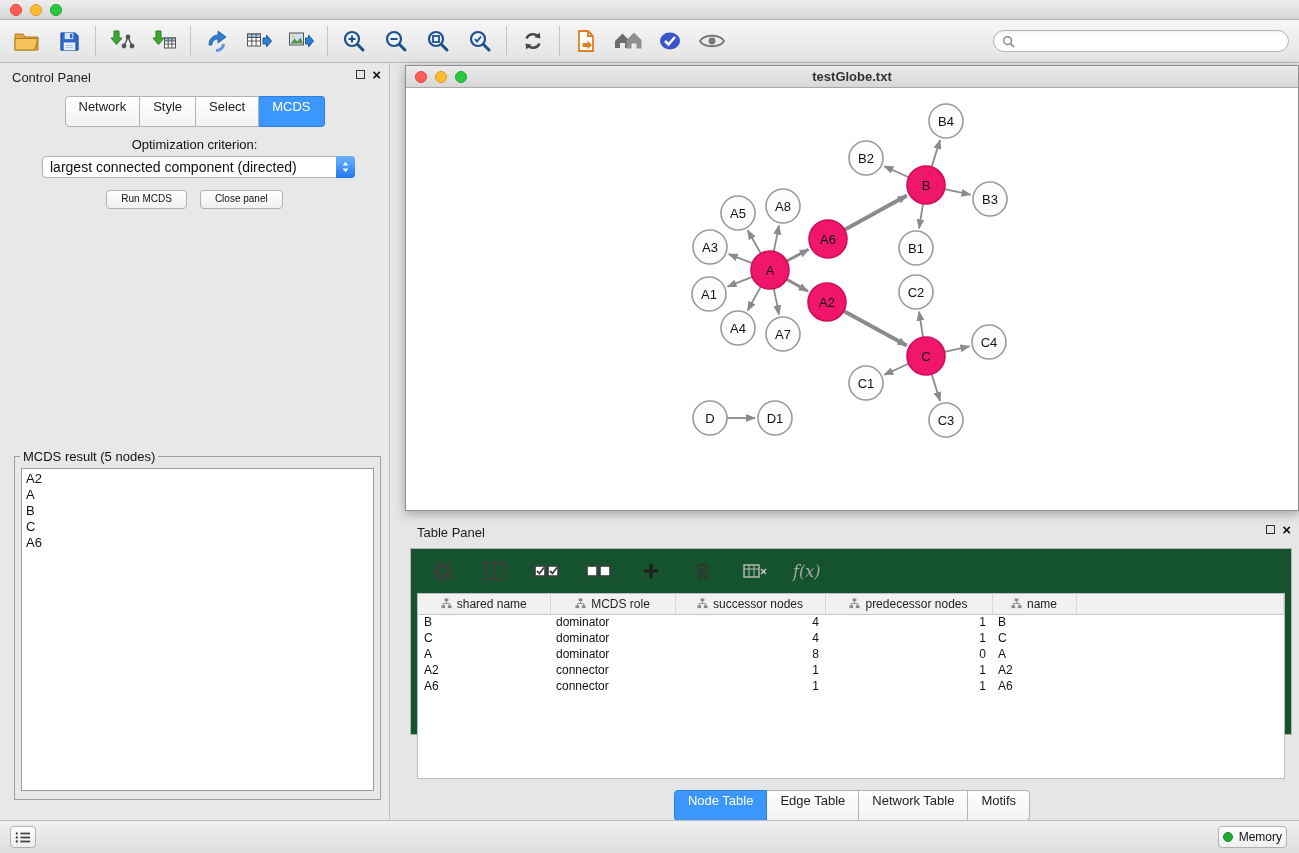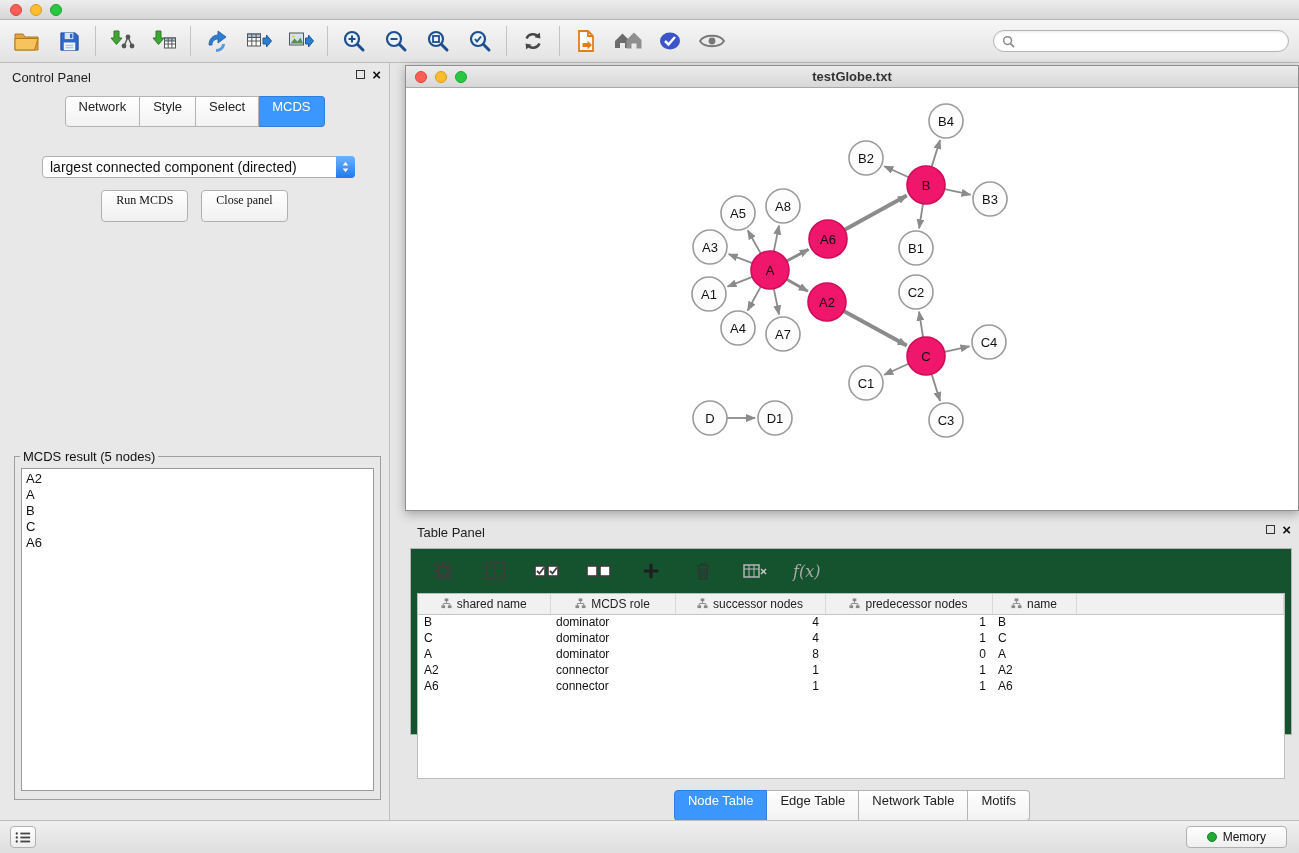--- a/index.html
+++ b/index.html
@@ -46,21 +46,21 @@
 
   .cp-tabs { position:absolute; top:33px; left:50%; transform:translateX(-50%); }
   .cp-optlabel { position:absolute; top:74px; width:100%; text-align:center; font-size:13px; color:#111; }
   .cp-select { position:absolute; top:93px; left:42px; width:313px; height:22px; background:#fff;
     border:1px solid #b0b0b0; border-radius:4px; display:flex; align-items:center; }
   .cp-select .sel-text { flex:1; font-size:14px; padding-left:7px; color:#111; white-space:nowrap; overflow:hidden; }
   .cp-select .sel-stepper { width:19px; height:22px; margin:-1px -1px -1px 0; border-radius:0 4px 4px 0;
     background:linear-gradient(#6db2fd,#2079ef); display:flex; align-items:center; justify-content:center; }
   .cp-buttons { position:absolute; top:127px; width:100%; display:flex; justify-content:center; gap:13px; }
   .push-btn { border:1px solid #b0b0b0; border-radius:4px; background:linear-gradient(#ffffff,#f0f0f0);
-    font-size:12px; color:#111; padding:2px 14px 13px; font-family:Liberation Serif, serif; }
+    font-size:10px; color:#111; padding:2px 14px 4px; font-family:Liberation Sans, sans-serif; }
   .cp-group { position:absolute; top:393px; left:14px; right:8px; bottom:20px; border:1px solid #9f9f9f; }
   .cp-group-legend { position:absolute; top:-8px; left:5px; background:#e8e8e8; padding:0 3px; font-size:13px; color:#111; }
   .cp-list { position:absolute; top:11px; left:6px; right:6px; bottom:8px; background:#fff; border:1px solid #9a9a9a;
     overflow:auto; padding:2px 0 0 4px; }
   .result-item { font-size:13px; line-height:16px; color:#111; }
 
   
   .network-window { position:absolute; left:405px; top:65px; width:894px; height:446px;
     background:#fff; border:1px solid #8f8f8f; box-shadow:0 3px 10px rgba(0,0,0,.3); }
   .nw-titlebar { position:relative; height:22px; background:linear-gradient(#ececec,#d7d7d7);
@@ -86,21 +86,21 @@
   table.node-table td { height:16px; font-size:12px; color:#111; padding:0 6px; white-space:nowrap; overflow:hidden; }
   td.num { text-align:right; padding-right:14px; }
   .tp-tabs { position:absolute; top:272px; width:100%; display:flex; justify-content:center; }
 
   
   .statusbar { position:absolute; left:0; top:820px; width:1299px; height:33px;
     background:linear-gradient(#f0f0f0,#dedede); border-top:1px solid #bdbdbd; }
   .sb-left-btn { position:absolute; left:10px; top:5px; width:26px; height:22px; background:linear-gradient(#fff,#eee);
     border:1px solid #b0b0b0; border-radius:4px; display:flex; align-items:center; justify-content:center; }
   .memory-btn { position:absolute; right:12px; top:5px; height:22px; background:linear-gradient(#fff,#efefef);
-    border:1px solid #b0b0b0; border-radius:4px; display:flex; align-items:center; gap:6px; padding:0 20px; font-size:12px; color:#111; }
+    border:1px solid #b0b0b0; border-radius:4px; display:flex; align-items:center; gap:6px; padding:0 4px; font-size:12px; color:#111; }
   .mem-dot { width:10px; height:10px; border-radius:50%; background:#1faa34; border:1px solid #128526; }
 </style>
 </head>
 <body>
 
 <div class="titlebar">
   <div class="lights">
     <span class="light red"></span>
     <span class="light yellow"></span>
     <span class="light green"></span>
@@ -257,20 +257,21 @@
     </span>
   </div>
 
   <div class="seg cp-tabs">
     <div class="seg-tab">Network</div>
     <div class="seg-tab">Style</div>
     <div class="seg-tab">Select</div>
     <div class="seg-tab active">MCDS</div>
   </div>
 
+  <div class="cp-optlabel">Optimization criterion:</div>
 
   <div class="cp-select">
     <span class="sel-text">largest connected component (directed)</span>
     <span class="sel-stepper">
       <svg width="9" height="14" viewBox="0 0 10 16">
           <path d="M5 2 l3.2 4.2 H1.8 z" fill="#fff"></path>
           <path d="M5 14 l-3.2 -4.2 h6.4 z" fill="#fff"></path>
         </svg>
     </span>
   </div>

